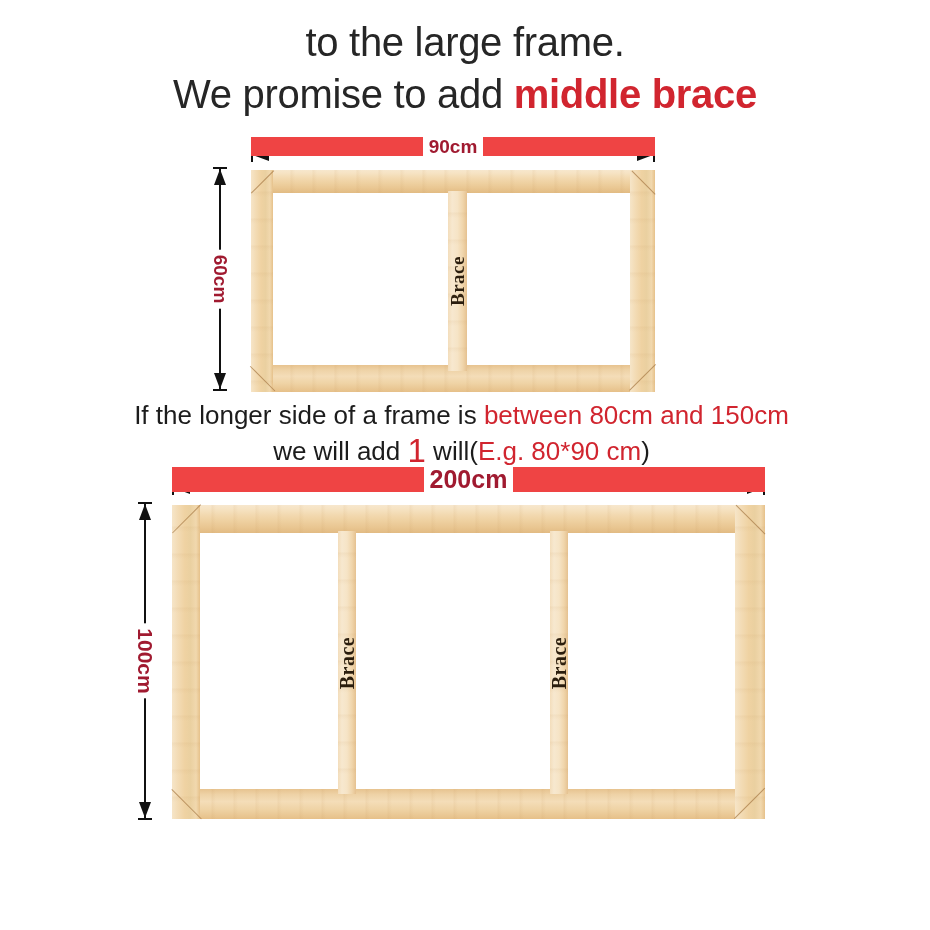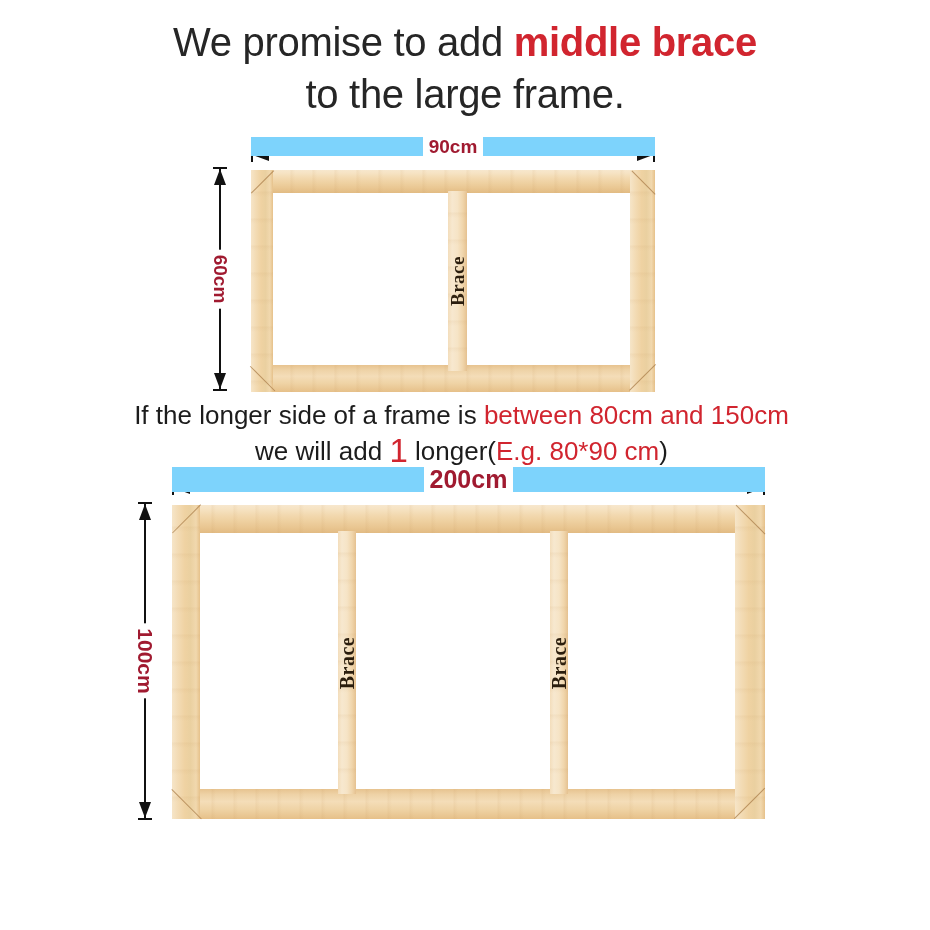--- a/index.html
+++ b/index.html
@@ -86,21 +86,21 @@
     border-bottom: 6px solid transparent;
   }
   .dim-h .arrow-l { left: 2px; border-right: 16px solid #111; }
   .dim-h .arrow-r { right: 2px; border-left: 16px solid #111; }
   .dim-h .dim-label {
     position: absolute;
     left: 0; right: 0;
     top: -11px;
     text-align: center;
     color: #a01a30;
-    background: #7dd3fc;
+    background: #ef4444;
     font-weight: 700;
     line-height: 1;
   }
   .dim-h .dim-label span {
     background: #fff;
     padding: 0 6px;
     display: inline-block;
   }
 
   .dim-v {
@@ -242,22 +242,22 @@
     font-weight: 700;
     color: #2a1d0d;
     white-space: nowrap;
     letter-spacing: 0.5px;
   }
 </style>
 </head>
 <body>
 
 <div class="title">
+  <div>to the large frame.</div>
   <div><span>We promise to add </span><span class="accent">middle brace</span></div>
-  <div>to the large frame.</div>
 </div>
 
 <div class="diagram diagram-1">
 
   <div class="dim-h" style="left:46px; top:5px; width:404px; font-size:19px;">
     <div class="line"></div>
     <div class="cap-l"></div>
     <div class="cap-r"></div>
     <div class="arrow-l"></div>
     <div class="arrow-r"></div>
@@ -291,21 +291,21 @@
     <div style="position:absolute; left:22px; top:23px; right:25px; bottom:27px; background:#ffffff;"></div>
 
     <div class="brace wood-brace grain-v" style="left:197px; top:21px; width:19px; height:180px;">
       <div class="brace-label" style="font-size:19px;">Brace</div>
     </div>
   </div>
 </div>
 
 <div class="caption caption-1">
   <div><span>If the longer side of a frame is </span><span class="accent">between 80cm and 150cm</span></div>
-  <div><span>we will add </span><span class="big-num">1</span><span> longer(</span><span class="accent">E.g. 80*90 cm</span><span>)</span></div>
+  <div><span>we will add </span><span class="big-num">1</span><span> will(</span><span class="accent">E.g. 80*90 cm</span><span>)</span></div>
 </div>
 
 <div class="diagram diagram-2">
 
   <div class="dim-h" style="left:42px; top:3px; width:593px; font-size:25px;">
     <div class="line"></div>
     <div class="cap-l"></div>
     <div class="cap-r"></div>
     <div class="arrow-l"></div>
     <div class="arrow-r"></div>

